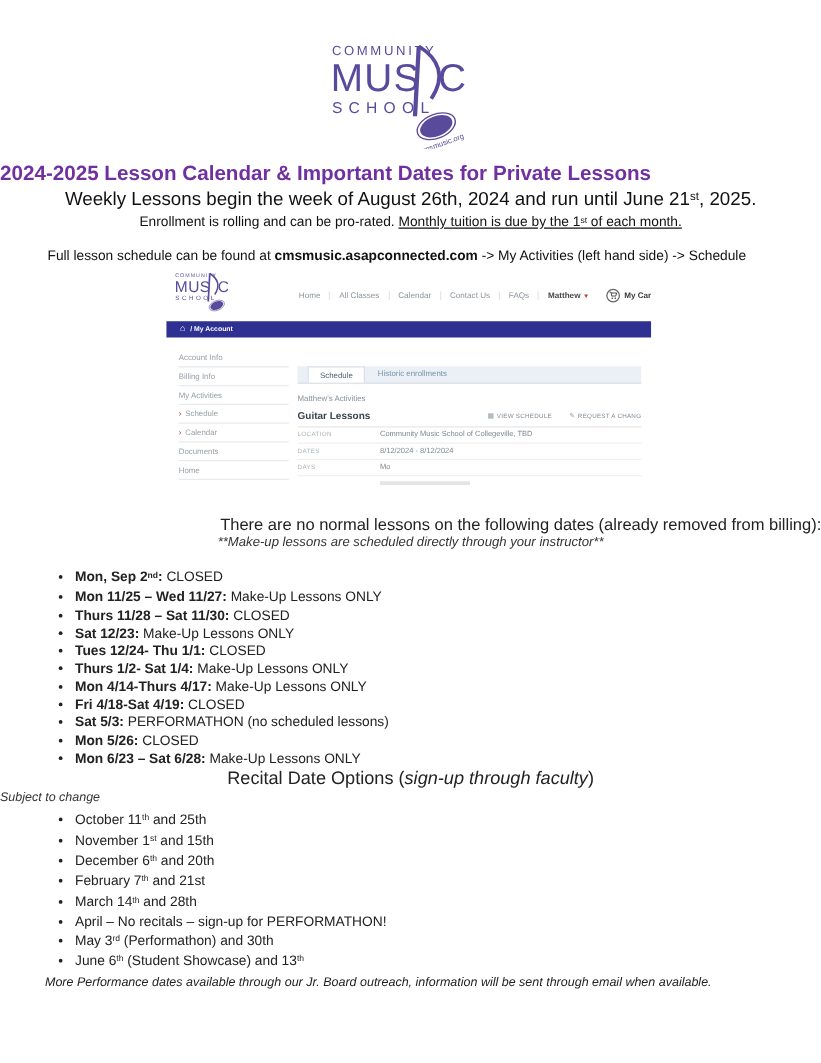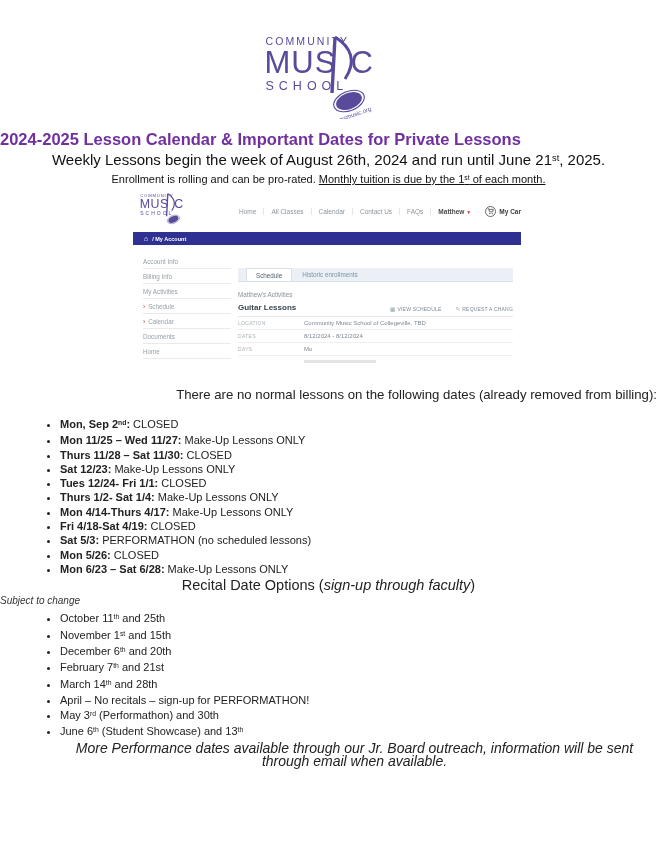--- a/index.html
+++ b/index.html
@@ -27,21 +27,21 @@
 
   .closures-heading { margin-top:18px; text-align:right; font-size:13.2px; line-height:17px; color:#222; }
   .closures-sub { text-align:center; font-style:italic; font-size:10.5px; line-height:13px; color:#333; }
   ul.bullets { margin-top:14px; padding-left:60px; list-style:disc; }
   ul.bullets li { font-size:11px; line-height:14.3px; color:#222; }
   ul.recital-list { margin-top:4px; }
   ul.recital-list li { line-height:14.4px; }
 
   .recitals-heading { margin-top:0; text-align:center; font-size:14.5px; line-height:19px; color:#222; }
   .subject { text-align:left; font-style:italic; font-size:10px; line-height:12px; color:#333; }
-  .footer-note { margin-top:1px; padding-left:52px; font-style:italic; font-size:14px; line-height:13px; color:#222;text-align:center; }
+  .footer-note { margin-top:1px; padding-left:36px; font-style:italic; font-size:10px; line-height:13px; color:#222; }
 
   
   .portal { position:relative; width:388px; height:178px; margin:3px 0 0 133px; background:#fff; overflow:hidden; }
   .p-logo { position:absolute; left:6px; top:3px; transform:scale(0.40); transform-origin:top left; }
   .p-nav { position:absolute; right:0px; top:16px; display:flex; align-items:center; font-size:6.5px; color:#8d959b; white-space:nowrap; }
   .nav-item { padding:0 7px; border-right:1px solid #e6e6e6; }
   .p-user { display:flex; align-items:center; gap:2px; color:#4a4a4a; font-weight:bold; padding:0 7px; }
   .caret { color:#c0392b; font-size:5px; }
   .p-cart { display:flex; align-items:center; gap:3px; padding-left:7px; color:#3c3c3c; font-weight:bold; }
   .cart-circle { width:11px; height:11px; border:1px solid #666; border-radius:50%; display:flex; align-items:center; justify-content:center; }
@@ -51,21 +51,21 @@
 
   .p-side { position:absolute; top:64px; left:10px; width:88px; font-size:6.3px; color:#98a0a6; }
   .s-item { padding:4px 0 3px; border-bottom:1px solid #eaeaea; display:flex; gap:3px; align-items:center; }
   .chev { color:#a8433a; font-size:6.5px; line-height:6px; }
 
   .p-main { position:absolute; left:105px; top:62px; right:8px; }
   .p-tabs { margin-top:16px; height:14px; background:#eaf0f5; border-bottom:1px solid #d9e0e6; display:flex; align-items:flex-end; }
   .tab-active { background:#fff; border:1px solid #d9e0e6; border-bottom:none; height:13px; padding:0 9px; font-size:6.3px; color:#51606c; display:flex; align-items:center; margin-left:8px; }
   .tab-inactive { padding:0 10px; font-size:6.3px; color:#7b93a6; display:flex; align-items:center; height:13px; }
   .p-activities { margin-top:9px; font-size:6.3px; color:#8a9299; }
-  .p-lesson-row { display:flex; justify-content:space-between; align-items:flex-end; margin-top:5px; padding-bottom:4px; border-bottom:1px solid #e7e7e7; }
+  .p-lesson-row { display:flex; justify-content:space-between; align-items:center; margin-top:5px; padding-bottom:4px; border-bottom:1px solid #e7e7e7; }
   .p-lesson-title { font-size:8px; font-weight:bold; color:#39454f; }
   .p-actions { display:flex; gap:14px; font-size:5px; color:#7e8a94; letter-spacing:0.2px; }
   .p-action { display:flex; align-items:center; gap:2px; }
   .ic { font-size:5.5px; color:#93a1ab; }
   .p-detail { display:flex; align-items:center; height:13px; border-bottom:1px solid #f0f0f0; }
   .d-label { width:66px; font-size:5px; text-transform:uppercase; color:#aab2b8; letter-spacing:0.3px; }
   .d-value { font-size:6px; color:#7f8890; }
   .p-cropped { height:10px; display:flex; align-items:center; }
   .cropped-bar { width:72px; height:3px; background:#e3e5e7; margin-left:66px; }
 </style>
@@ -88,20 +88,21 @@
         <ellipse cx="36" cy="70" rx="13.5" ry="8" fill="#5a4a9c"></ellipse>
         <ellipse cx="36" cy="70" rx="16" ry="9.6" fill="none" stroke="#5a4a9c" stroke-width="1.1"></ellipse>
       </g>
       <text x="22" y="86" transform="rotate(-20 40 84)" font-size="6" fill="#5a4a9c">cmsmusic.org</text>
     </svg>
   </div>
 
   <div class="title">2024-2025 Lesson Calendar &amp; Important Dates for Private Lessons</div>
   <div class="subtitle">Weekly Lessons begin the week of August 26th, 2024 and run until June 21<sup>st</sup>, 2025.</div>
   <div class="enrollment">Enrollment is rolling and can be pro-rated. <u>Monthly tuition is due by the 1<sup>st</sup> of each month.</u></div>
+  <div class="schedule-info">Full lesson schedule can be found at <b>cmsmusic.asapconnected.com</b> -&gt; My Activities (left hand side) -&gt; Schedule</div>
 
   <div class="portal">
     <div class="p-logo">
       <div class="logo">
         <div class="l-top">COMMUNITY</div>
         <div class="l-mid">
           <span class="l-mus">MUS</span>
           <span class="l-c">C</span>
         </div>
         <div class="l-bot">SCHOOL</div>
@@ -200,26 +201,27 @@
         <span class="d-label">days</span>
         <span class="d-value">Mo</span>
       </div>
       <div class="p-cropped">
           <span class="cropped-bar"></span>
         </div>
     </div>
   </div>
 
   <div class="closures-heading">There are no normal lessons on the following dates (already removed from billing):</div>
+  <div class="closures-sub">**Make-up lessons are scheduled directly through your instructor**</div>
   <ul class="bullets">
     <li><b>Mon, Sep 2<sup>nd</sup>:</b> CLOSED</li>
     <li><b>Mon 11/25 – Wed 11/27:</b> Make-Up Lessons ONLY</li>
     <li><b>Thurs 11/28 – Sat 11/30:</b> CLOSED</li>
     <li><b>Sat 12/23:</b> Make-Up Lessons ONLY</li>
-    <li><b>Tues 12/24- Fri 1/1:</b> CLOSED</li>
+    <li><b>Tues 12/24- Thu 1/1:</b> CLOSED</li>
     <li><b>Thurs 1/2- Sat 1/4:</b> Make-Up Lessons ONLY</li>
     <li><b>Mon 4/14-Thurs 4/17:</b> Make-Up Lessons ONLY</li>
     <li><b>Fri 4/18-Sat 4/19:</b> CLOSED</li>
     <li><b>Sat 5/3:</b> PERFORMATHON (no scheduled lessons)</li>
     <li><b>Mon 5/26:</b> CLOSED</li>
     <li><b>Mon 6/23 – Sat 6/28:</b> Make-Up Lessons ONLY</li>
   </ul>
 
   <div class="recitals-heading">Recital Date Options (<i>sign-up through faculty</i>)</div>
   <div class="subject">Subject to change</div>

